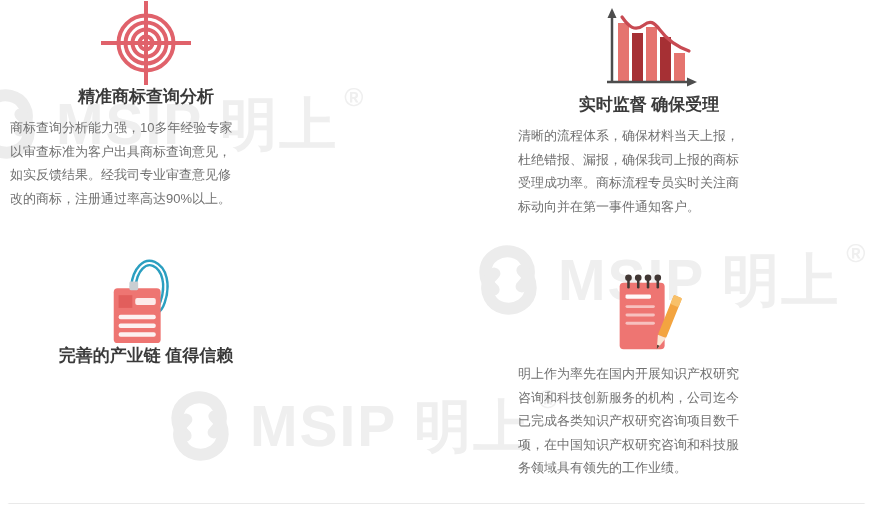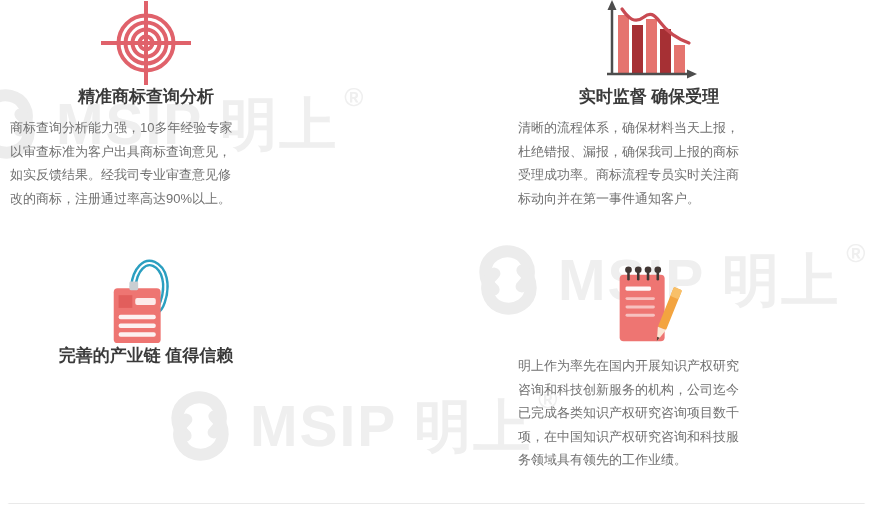--- a/index.html
+++ b/index.html
@@ -31,21 +31,21 @@
   .grid{
     position:absolute;inset:0;z-index:1;
     display:grid;
     grid-template-columns:437px 436px;
     grid-template-rows:253px 253px;
   }
   .feature{box-sizing:border-box;}
   .col-left{padding-left:10px;}
   .col-right{padding-left:81px;}
   .inner{width:272px;}
-  .col-right .inner{width:262px;}
+  .col-right .inner{width:262px;margin-top:8px;}
   .icon-row{
     height:86px;
     display:flex;align-items:flex-start;justify-content:center;
   }
   .row2 .icon-row{padding-top:6px;}
   .feature h3{
     margin:1px 0 0 0;
     font-size:17px;line-height:20px;
     font-weight:bold;color:#3a3a3a;
     text-align:center;

